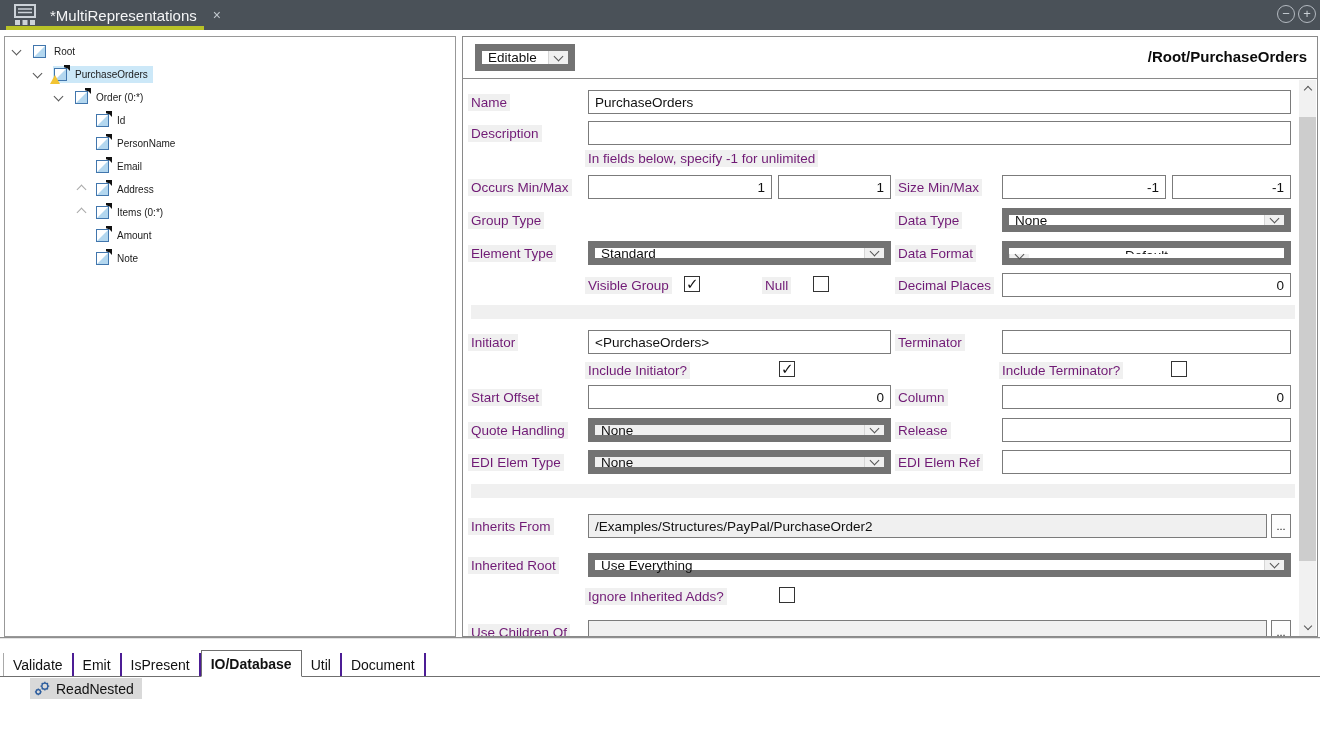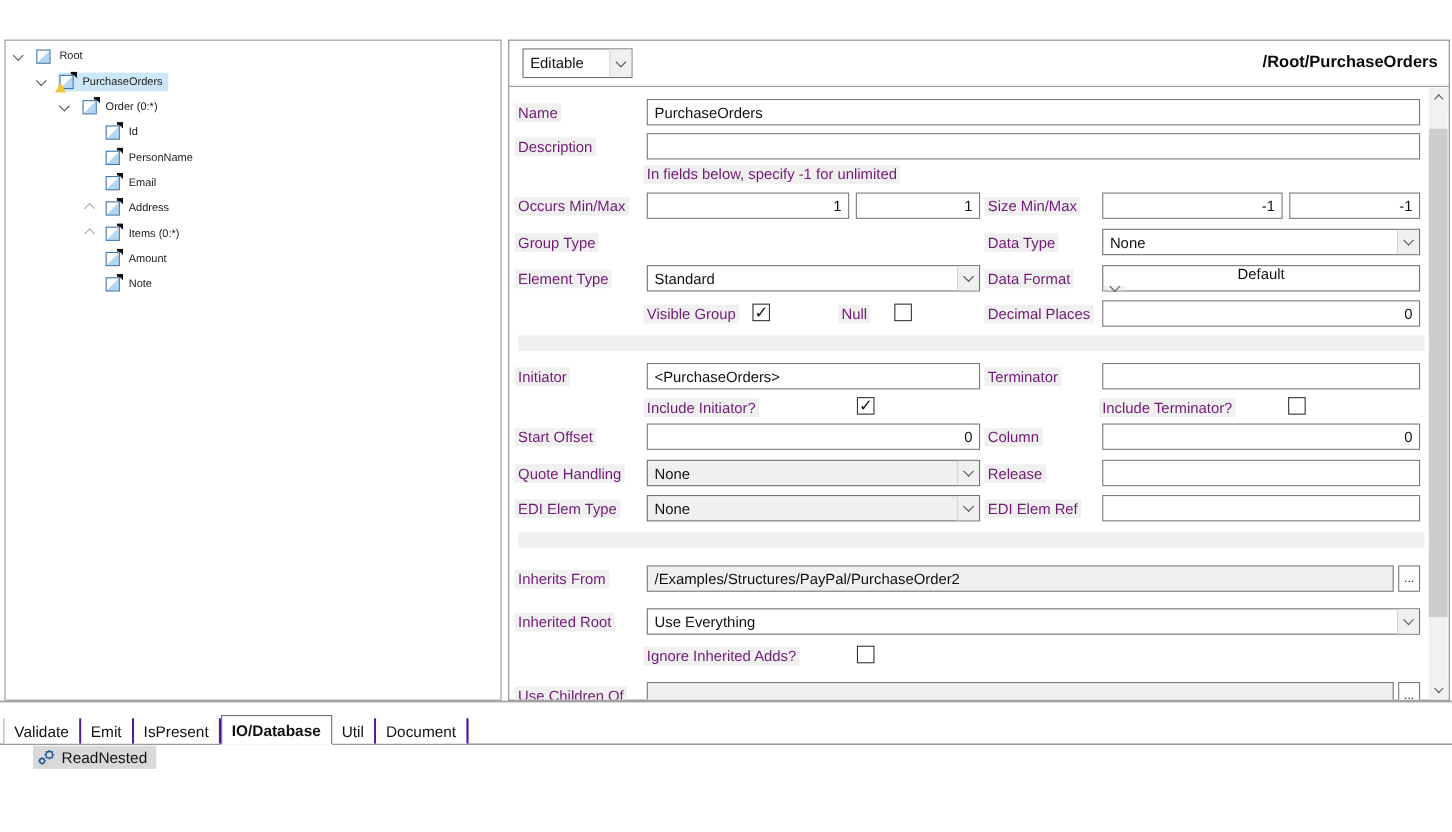--- a/index.html
+++ b/index.html
@@ -39,21 +39,21 @@
   .ticon.warn::before { content:""; position:absolute; left:-5px; bottom:-4px; width:0; height:0; z-index:2;
                         border-left:5px solid transparent; border-right:5px solid transparent; border-bottom:9px solid #f2c433; }
   .tlabel { margin-left:8px; }
 
   
   .flabel { position:absolute; background:#f0f0f0; font-size:13.5px; color:#701a75; padding:1px 3px; white-space:nowrap; }
   .finput { position:absolute; height:24px; border:1px solid #7b7b7b; background:#fff; font-family:inherit;
             font-size:13.5px; color:#111; padding:0 6px; outline:none; }
   .finput.num { text-align:right; }
   .finput.ro { background:#f0f0f0; }
-  .dd { position:absolute; height:24px; border:1px solid #737373; background:#fff; display:flex; align-items:center; }
+  .dd { position:absolute; height:24px; border:7px solid #737373; background:#fff; display:flex; align-items:center; }
   .dd .dd-val { flex:1; font-size:13.5px; color:#111; padding:0 6px; white-space:nowrap; overflow:hidden; }
   .dd .dd-btn { width:20px; align-self:stretch; background:#f0f0f0; border-left:1px solid #d6d6d6;
                 display:flex; align-items:center; justify-content:center; }
   .dd.gray { background:#f0f0f0; }
   .dd .dchev { width:7px; height:7px; border-left:1.5px solid #555; border-bottom:1.5px solid #555;
                transform:rotate(-45deg); margin-top:-3px; }
   .cb { position:absolute; width:16px; height:16px; border:1px solid #333; background:#fff; }
   .cb.checked::after { content:"\2713"; position:absolute; left:1px; top:-2px; font-size:15px; color:#111; }
   .sep { position:absolute; left:8px; width:824px; height:14px; background:#f0f0f0; }
   .browse-btn { position:absolute; width:20px; height:24px; border:1px solid #7b7b7b; background:#fdfdfd;
@@ -81,20 +81,37 @@
   .method-item svg { margin-right:5px; }
 
   .path-label { position:absolute; right:10px; top:11px; font-size:15px; font-weight:bold; color:#0b0b0b; }
   .mode-dd { left:12px; top:7px; width:100px; height:27px; }
 </style>
 </head>
 <body>
 
 <div id="app">
 
+  <div class="titlebar">
+    <div class="doc-tab">
+      <svg width="26" height="24" viewBox="0 0 26 24">
+        <rect x="3" y="2" width="20" height="12" fill="none" stroke="#ccd2d8" stroke-width="2"></rect>
+        <line x1="6" y1="6" x2="20" y2="6" stroke="#ccd2d8" stroke-width="1.5"></line>
+        <line x1="6" y1="9.5" x2="20" y2="9.5" stroke="#ccd2d8" stroke-width="1.5"></line>
+        <rect x="3" y="17" width="5" height="5" fill="#ccd2d8"></rect>
+        <rect x="10.5" y="17" width="5" height="5" fill="#ccd2d8"></rect>
+        <rect x="18" y="17" width="5" height="5" fill="#ccd2d8"></rect>
+      </svg>
+      <span class="tab-title">*MultiRepresentations</span>
+      <span class="tab-close">×</span>
+    </div>
+    <div class="tab-underline"></div>
+    <div class="win-btn" style="right:25px;">−</div>
+    <div class="win-btn" style="right:4px;">+</div>
+  </div>
 
   <div class="left-panel">
 
     <div class="trow" style="top:3px; padding-left:8px;">
       <span class="chev-slot">
           <span class="chev down"></span>
         </span>
       <span class="tsel">
         <span class="ticon"></span>
         <span class="tlabel">Root</span>

